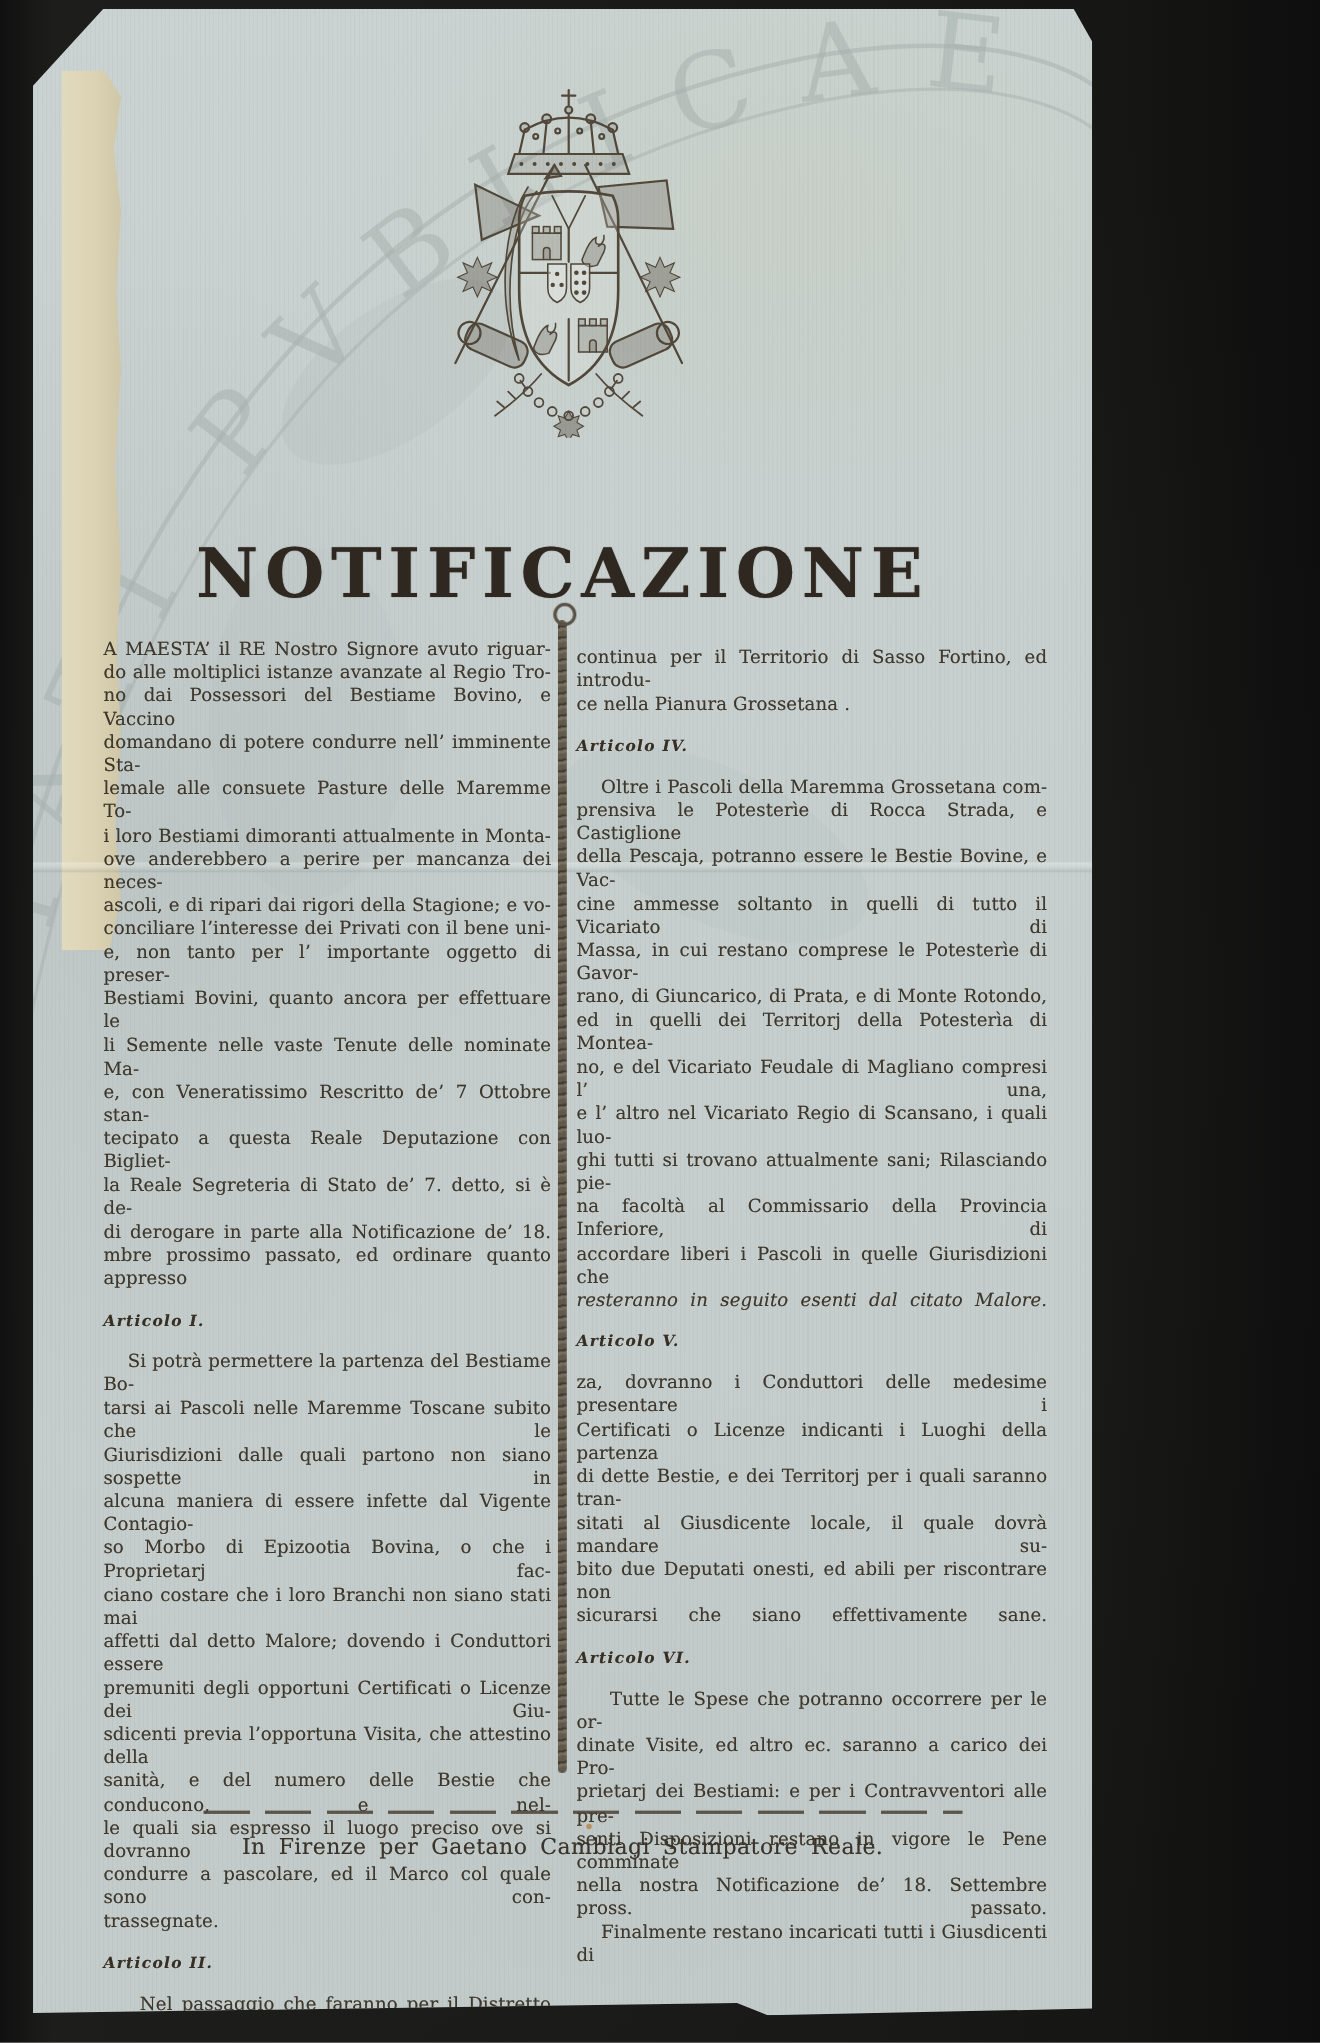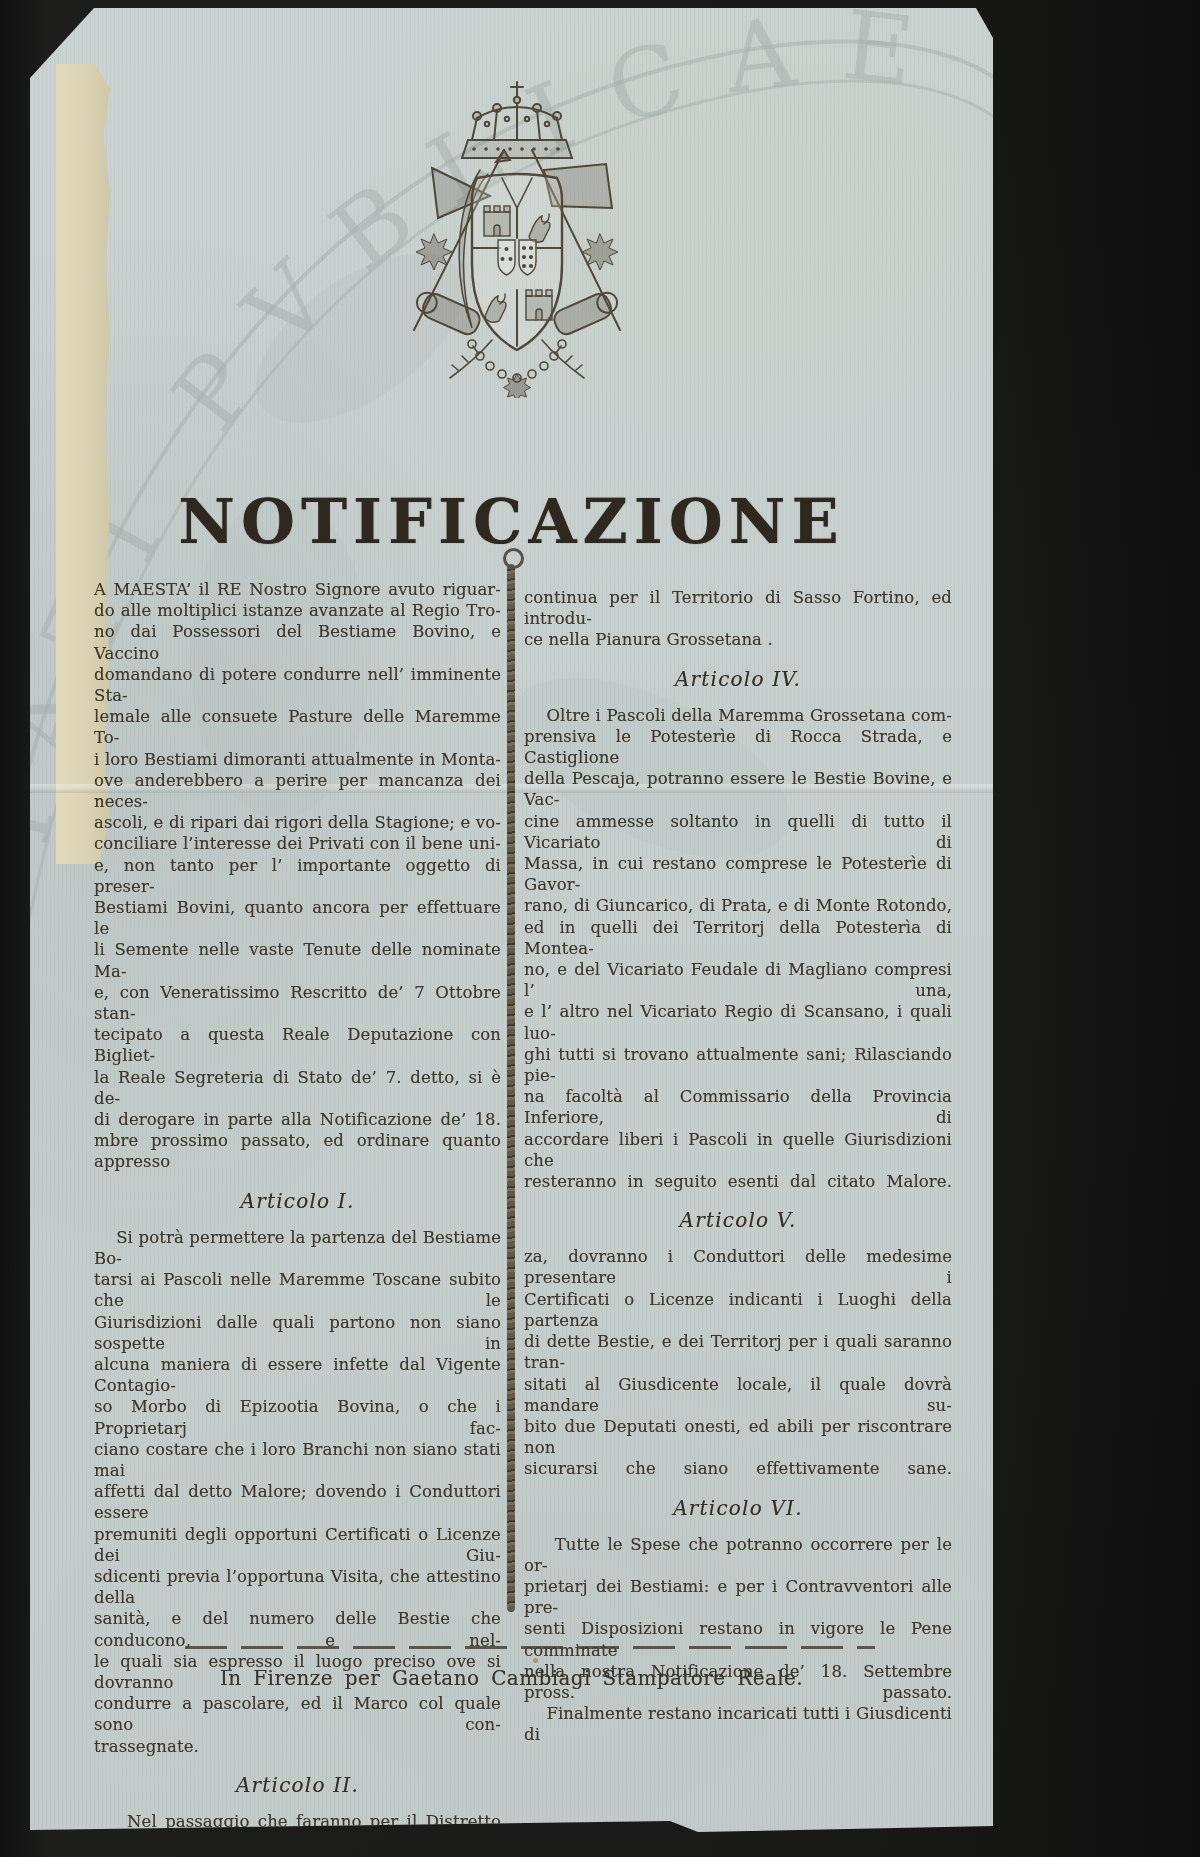--- a/index.html
+++ b/index.html
@@ -40,23 +40,23 @@
     position:absolute;left:0;top:477px;width:100%;text-align:center;
     font-size:62px;font-weight:bold;letter-spacing:6px;color:#2f2820;
     text-shadow:0 0 1px rgba(47,40,32,0.55);
   }
   .col{position:absolute;font-size:16.5px;line-height:21.2px;color:#3e372c;
     text-shadow:0 0 .5px rgba(62,55,44,0.45);letter-spacing:.1px;}
   .col-left{left:64px;top:571px;width:407px;}
   .col-right{left:494px;top:579px;width:428px;}
   .pl{text-align:justify;text-align-last:justify;}
   .pl-last{text-align:left;text-align-last:auto;}
-  .italic{}
-  .art-heading{text-align:center;font-style:italic;font-size:20px;line-height:24px;
-    margin:16px 0 14px 0;letter-spacing:1.2px;color:#382f24;font-weight:400;}
+  .italic{font-style:italic;}
+  .art-heading{font-style:italic;font-size:14px;line-height:24px;
+    margin:16px 0 14px 0;letter-spacing:1.2px;color:#382f24;font-weight:700;}
   .divider{
     position:absolute;left:477px;top:556px;width:8px;height:1048px;border-radius:4px;
     background:repeating-linear-gradient(171deg,#55493a 0 5px,#2e271e 5px 7px,#6c6050 7px 10px);
     opacity:.88;
   }
   .divider::before{
     content:"";position:absolute;left:-4px;top:-16px;width:15px;height:15px;border-radius:50%;
     border:3px solid #4a4033;background:transparent;
   }
   .footer-rule{
@@ -287,20 +287,21 @@
         <div class="pl">Certificati o Licenze indicanti i Luoghi della partenza</div>
         <div class="pl">di dette Bestie, e dei Territorj per i quali saranno tran-</div>
         <div class="pl">sitati al Giusdicente locale, il quale dovrà mandare su-</div>
         <div class="pl">bito due Deputati onesti, ed abili per riscontrare non</div>
         <div class="pl">sicurarsi che siano effettivamente sane.</div>
       </div>
 
     <div class="art-heading">Articolo VI.</div>
     <div>
         <div class="pl">&nbsp;&nbsp;&nbsp;&nbsp;Tutte le Spese che potranno occorrere per le or-</div>
+        <div class="pl">dinate Visite, ed altro ec. saranno a carico dei Pro-</div>
         <div class="pl">prietarj dei Bestiami: e per i Contravventori alle pre-</div>
         <div class="pl">senti Disposizioni restano in vigore le Pene comminate</div>
         <div class="pl">nella nostra Notificazione de’ 18. Settembre pross. passato.</div>
       </div>
     <div>
         <div class="pl">&nbsp;&nbsp;&nbsp;&nbsp;Finalmente restano incaricati tutti i Giusdicenti di</div>
       </div>
 
   </div>
 

